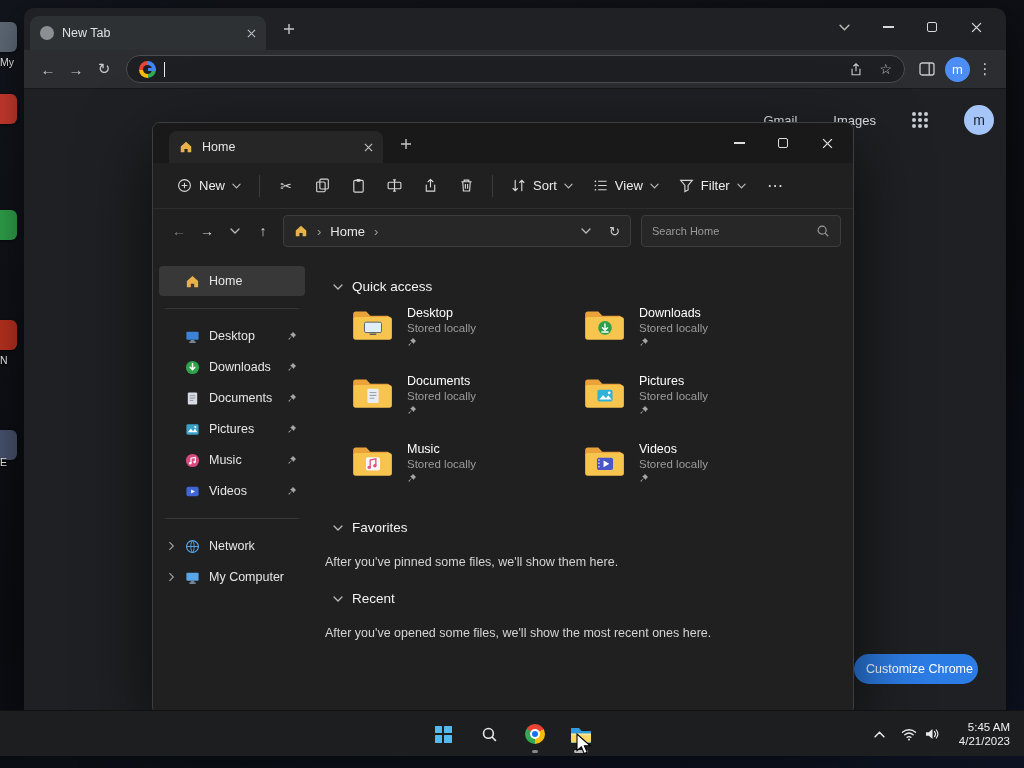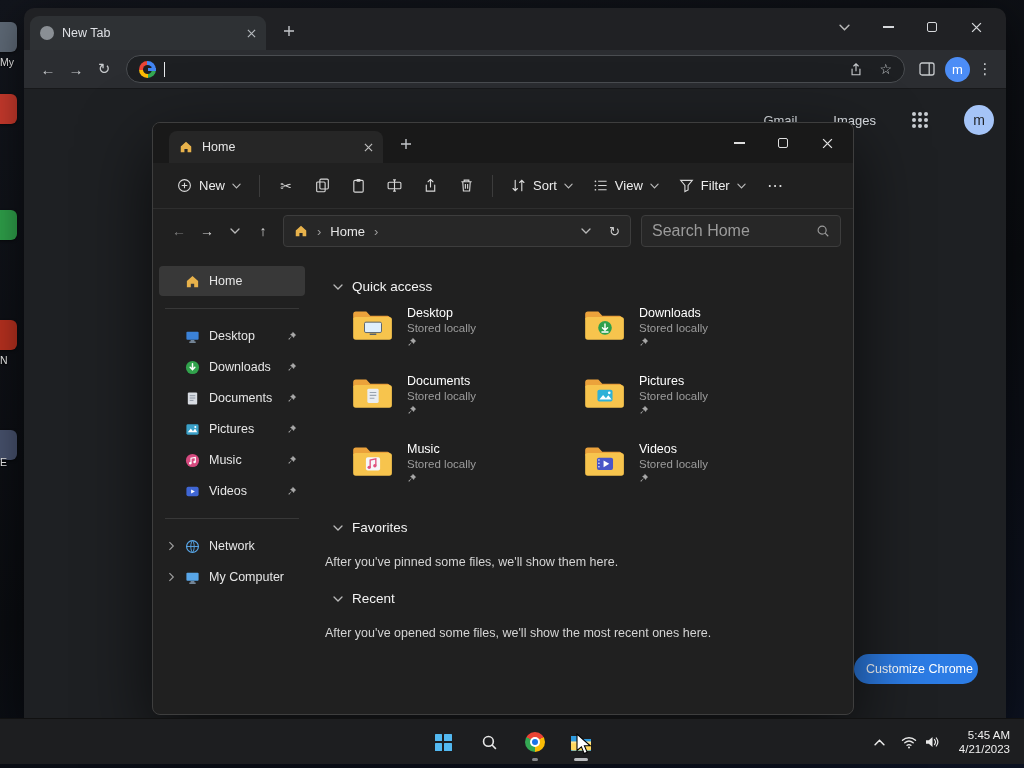--- a/index.html
+++ b/index.html
@@ -10,21 +10,21 @@
     font-family:"Liberation Sans","DejaVu Sans",sans-serif;color:#e8e8e8;
     background:linear-gradient(160deg,#12151c,#0a0c10 55%,#0d1322)}
 
   
   .d-ico{position:absolute;left:-13px;width:30px;height:30px;border-radius:6px;box-shadow:0 1px 3px rgba(0,0,0,.5)}
   .d-label{position:absolute;left:0;width:26px;font-size:10.5px;color:#e8e8e8;text-shadow:0 1px 2px #000;overflow:hidden;white-space:nowrap}
 
   
   .chrome{position:absolute;left:24px;top:8px;width:982px;height:714px;background:#202124;
     border-radius:10px 10px 0 0;box-shadow:0 10px 40px rgba(0,0,0,.55);z-index:1}
-  .c-tabs{display:flex;align-items:flex-end;height:42px;padding:0 6px;position:relative}
+  .c-tabs{display:flex;align-items:flex-start;height:42px;padding:8px 6px;position:relative}
   .c-tab{display:flex;align-items:center;gap:8px;width:236px;height:34px;background:#2e3134;
     border-radius:9px 9px 0 0;padding:0 10px;color:#dfe1e5;font-size:12.5px}
   .c-fav{width:14px;height:14px;border-radius:50%;background:#8a8f94;flex:none}
   .c-tab .tclose{margin-left:auto;color:#b6babe}
   .c-plus{width:26px;height:26px;margin:0 0 6px 10px;display:grid;place-items:center;color:#c3c6ca}
   .c-ctrls{position:absolute;right:8px;top:0;height:38px;display:flex;align-items:center;color:#d6d8db}
   .c-ctrls button{width:44px;height:100%;display:grid;place-items:center}
   .bar-min{width:11px;height:1.4px;background:currentColor}
   .bar-max{width:10px;height:10px;border:1.4px solid currentColor;border-radius:2px}
   .c-bar{display:flex;align-items:center;height:38px;background:#2b2d31;padding:0 10px}
@@ -69,21 +69,21 @@
   .rot-u{transform:rotate(180deg)}
   .e-addr{display:flex;align-items:center;height:44px;padding:0 12px;flex:none}
   .addrbtn{width:28px;height:28px;display:grid;place-items:center;color:#d6d6d6;font-size:14px;flex:none}
   .addrbtn.dim{color:#7d7d7d}
   .crumb{flex:1;display:flex;align-items:center;height:32px;background:#272727;border:1px solid #3d3d3d;border-radius:4px;
     padding:0 10px;gap:9px;margin:0 10px 0 6px;font-size:13px}
   .crumb .right{margin-left:auto;display:flex;align-items:center;gap:18px;color:#c9c9c9;font-size:13px}
   .sep{color:#9f9f9f;font-size:13px}
   .searchbox{width:200px;display:flex;align-items:center;height:32px;background:#272727;border:1px solid #3d3d3d;
     border-radius:4px;padding:0 10px;gap:8px;flex:none}
-  .searchbox input{flex:1;min-width:0;background:transparent;border:0;outline:0;color:#ddd;font-size:16px}
+  .searchbox input{flex:1;min-width:0;background:transparent;border:0;outline:0;color:#ddd;font-size:11px}
   .searchbox input::placeholder{color:#9b9b9b}
   .e-body{flex:1;display:flex;min-height:0}
   .e-side{width:158px;padding-top:12px;flex:none}
   .s-item{position:relative;display:flex;align-items:center;height:30px;margin:1px 6px;padding:0 8px 0 26px;border-radius:4px;font-size:12.5px;gap:9px}
   .s-item.sel{background:#383838}
   .s-chev{position:absolute;left:8px;color:#9f9f9f}
   .s-pin{margin-left:auto}
   .s-div{height:1px;background:#383838;margin:12px 12px}
   .si{flex:none}
   .e-main{flex:1;padding:4px 24px 0 14px;overflow:hidden}
@@ -96,21 +96,21 @@
   .t-sub{font-size:11.5px;color:#9c9c9c;margin-top:2px}
   .t-pin{margin-top:3px}
   .empty{text-align:left;font-size:12.5px;color:#d4d4d4;margin-top:20px}
   .e-status{display:flex;align-items:center;height:27px;padding:0 14px;font-size:12px;color:#c9c9c9;gap:10px;flex:none}
   .st-div{width:1px;height:13px;background:#4a4a4a}
   .st-right{margin-left:auto;display:flex;gap:6px}
   .st-btn{width:24px;height:20px;display:grid;place-items:center;border-radius:3px;color:#cfcfcf}
   .st-btn.sel{outline:1px solid #5a5a5a}
 
   
-  .taskbar{position:absolute;left:0;right:0;bottom:4px;height:46px;background:#1d1e20;border-top:1px solid #111;z-index:5}
+  .taskbar{position:absolute;left:0;right:0;bottom:12px;height:46px;background:#1d1e20;border-top:1px solid #111;z-index:5}
   .tb-center{position:absolute;left:50%;transform:translateX(-50%);top:3px;display:flex;gap:6px}
   .tb-btn{width:40px;height:40px;border-radius:5px;display:grid;place-items:center;position:relative}
   .tb-btn .ind{position:absolute;bottom:1px;left:50%;transform:translateX(-50%);height:3px;border-radius:2px;background:#86888b}
   .winlogo{width:17px;height:17px;display:grid;grid-template-columns:1fr 1fr;gap:1.8px}
   .winlogo i{background:#53b9f1;border-radius:.5px}
   .chromelogo{width:20px;height:20px;border-radius:50%;position:relative;
     background:conic-gradient(from -60deg,#ea4335 0 120deg,#fbbc05 0 240deg,#34a853 0 360deg)}
   .chromelogo::before{content:"";position:absolute;inset:4.8px;background:#fff;border-radius:50%}
   .chromelogo::after{content:"";position:absolute;inset:6.6px;background:#1a73e8;border-radius:50%}
   .tb-right{position:absolute;right:4px;top:0;height:46px;display:flex;align-items:center;gap:2px}

